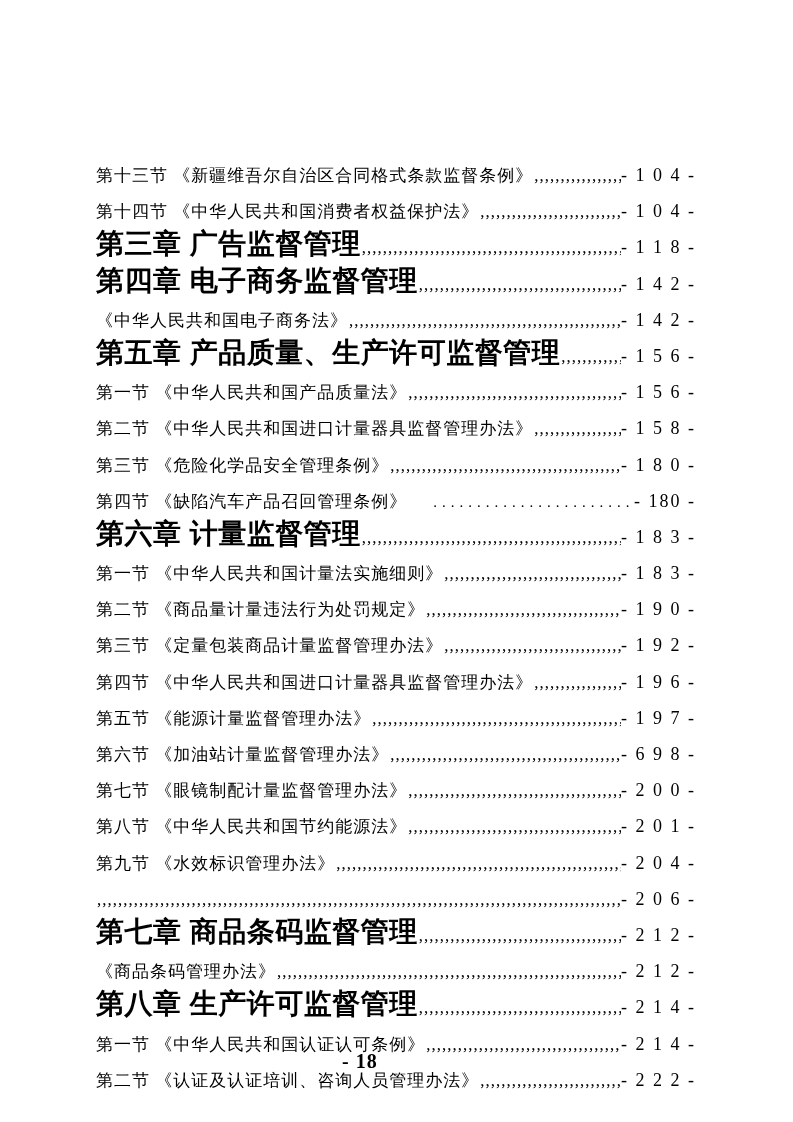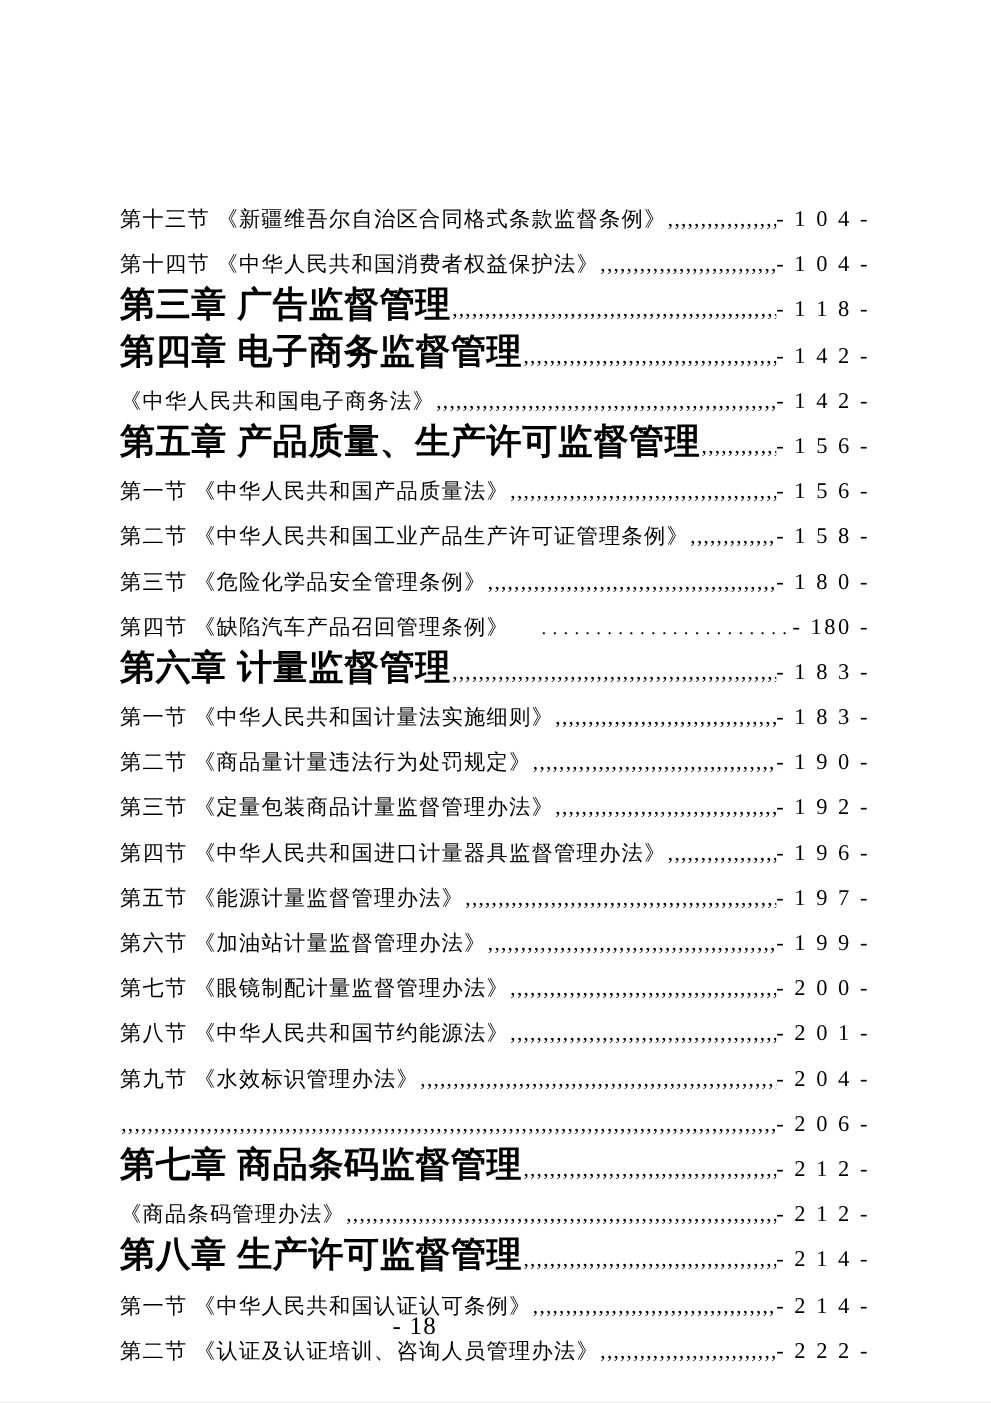--- a/index.html
+++ b/index.html
@@ -49,24 +49,25 @@
   }
   .pagenum{
     flex:0 0 auto;
     font-size:18px;
     letter-spacing:2px;
     font-family:"Liberation Serif","DejaVu Serif",serif;
     margin-top:45px;
   }
   .footer{
     position:absolute;
-    left:314px;
+    left:342px;
     top:1050px;
     font-size:20px;
     letter-spacing:1px;
+    font-weight:bold;
   }
 </style>
 </head>
 <body>
 
 <div class="page">
   <div class="toc" id="toc">
       <div class="row">
         <span class="entry-title">第十三节 《新疆维吾尔自治区合同格式条款监督条例》</span>
         <span class="leader commas">,,,,,,,,,,,,,,,,,,,,,,,,,,,,,,,,,,,,,,,,,,,,,,,,,,,,,,,,,,,,,,,,,,,,,,,,,,,,,,,,,,,,,,,,,,,,,,,,,,,,,,,,,,,,,,,,,,,,,,,,,,,,,,,,,,,,,,,,,,,,,,,,,,,,,,,,,,,,,,,,,,,,,,,,,,,,,,,,,,,,,,,,,,,,,,,,,,,,,,,,,,,,,,,,,,,,,,,,,,,,,,,,,,,,,,,,,,,,,,,,,,,,,,,,,,,,,,,,,,,,,,,,,,,,,,,,,,,,,,,,,,,,,,,,,,,,,,,,,,,,</span>
@@ -96,21 +97,21 @@
         <span class="chapter-label">第五章 产品质量、生产许可监督管理</span>
         <span class="leader commas">,,,,,,,,,,,,,,,,,,,,,,,,,,,,,,,,,,,,,,,,,,,,,,,,,,,,,,,,,,,,,,,,,,,,,,,,,,,,,,,,,,,,,,,,,,,,,,,,,,,,,,,,,,,,,,,,,,,,,,,,,,,,,,,,,,,,,,,,,,,,,,,,,,,,,,,,,,,,,,,,,,,,,,,,,,,,,,,,,,,,,,,,,,,,,,,,,,,,,,,,,,,,,,,,,,,,,,,,,,,,,,,,,,,,,,,,,,,,,,,,,,,,,,,,,,,,,,,,,,,,,,,,,,,,,,,,,,,,,,,,,,,,,,,,,,,,,,,,,,,,</span>
         <span class="pagenum">- 1 5 6 -</span>
       </div>
       <div class="row">
         <span class="entry-title">第一节 《中华人民共和国产品质量法》</span>
         <span class="leader commas">,,,,,,,,,,,,,,,,,,,,,,,,,,,,,,,,,,,,,,,,,,,,,,,,,,,,,,,,,,,,,,,,,,,,,,,,,,,,,,,,,,,,,,,,,,,,,,,,,,,,,,,,,,,,,,,,,,,,,,,,,,,,,,,,,,,,,,,,,,,,,,,,,,,,,,,,,,,,,,,,,,,,,,,,,,,,,,,,,,,,,,,,,,,,,,,,,,,,,,,,,,,,,,,,,,,,,,,,,,,,,,,,,,,,,,,,,,,,,,,,,,,,,,,,,,,,,,,,,,,,,,,,,,,,,,,,,,,,,,,,,,,,,,,,,,,,,,,,,,,,</span>
         <span class="pagenum">- 1 5 6 -</span>
       </div>
       <div class="row">
-        <span class="entry-title">第二节 《中华人民共和国工业产品生产许可证管理条例》</span>
+        <span class="entry-title">第二节 《中华人民共和国进口计量器具监督管理办法》</span>
         <span class="leader commas">,,,,,,,,,,,,,,,,,,,,,,,,,,,,,,,,,,,,,,,,,,,,,,,,,,,,,,,,,,,,,,,,,,,,,,,,,,,,,,,,,,,,,,,,,,,,,,,,,,,,,,,,,,,,,,,,,,,,,,,,,,,,,,,,,,,,,,,,,,,,,,,,,,,,,,,,,,,,,,,,,,,,,,,,,,,,,,,,,,,,,,,,,,,,,,,,,,,,,,,,,,,,,,,,,,,,,,,,,,,,,,,,,,,,,,,,,,,,,,,,,,,,,,,,,,,,,,,,,,,,,,,,,,,,,,,,,,,,,,,,,,,,,,,,,,,,,,,,,,,,</span>
         <span class="pagenum">- 1 5 8 -</span>
       </div>
       <div class="row">
         <span class="entry-title">第三节 《危险化学品安全管理条例》</span>
         <span class="leader commas">,,,,,,,,,,,,,,,,,,,,,,,,,,,,,,,,,,,,,,,,,,,,,,,,,,,,,,,,,,,,,,,,,,,,,,,,,,,,,,,,,,,,,,,,,,,,,,,,,,,,,,,,,,,,,,,,,,,,,,,,,,,,,,,,,,,,,,,,,,,,,,,,,,,,,,,,,,,,,,,,,,,,,,,,,,,,,,,,,,,,,,,,,,,,,,,,,,,,,,,,,,,,,,,,,,,,,,,,,,,,,,,,,,,,,,,,,,,,,,,,,,,,,,,,,,,,,,,,,,,,,,,,,,,,,,,,,,,,,,,,,,,,,,,,,,,,,,,,,,,,</span>
         <span class="pagenum">- 1 8 0 -</span>
       </div>
       <div class="row">
         <span class="entry-title">第四节 《缺陷汽车产品召回管理条例》</span>
@@ -143,21 +144,21 @@
         <span class="pagenum">- 1 9 6 -</span>
       </div>
       <div class="row">
         <span class="entry-title">第五节 《能源计量监督管理办法》</span>
         <span class="leader commas">,,,,,,,,,,,,,,,,,,,,,,,,,,,,,,,,,,,,,,,,,,,,,,,,,,,,,,,,,,,,,,,,,,,,,,,,,,,,,,,,,,,,,,,,,,,,,,,,,,,,,,,,,,,,,,,,,,,,,,,,,,,,,,,,,,,,,,,,,,,,,,,,,,,,,,,,,,,,,,,,,,,,,,,,,,,,,,,,,,,,,,,,,,,,,,,,,,,,,,,,,,,,,,,,,,,,,,,,,,,,,,,,,,,,,,,,,,,,,,,,,,,,,,,,,,,,,,,,,,,,,,,,,,,,,,,,,,,,,,,,,,,,,,,,,,,,,,,,,,,,</span>
         <span class="pagenum">- 1 9 7 -</span>
       </div>
       <div class="row">
         <span class="entry-title">第六节 《加油站计量监督管理办法》</span>
         <span class="leader commas">,,,,,,,,,,,,,,,,,,,,,,,,,,,,,,,,,,,,,,,,,,,,,,,,,,,,,,,,,,,,,,,,,,,,,,,,,,,,,,,,,,,,,,,,,,,,,,,,,,,,,,,,,,,,,,,,,,,,,,,,,,,,,,,,,,,,,,,,,,,,,,,,,,,,,,,,,,,,,,,,,,,,,,,,,,,,,,,,,,,,,,,,,,,,,,,,,,,,,,,,,,,,,,,,,,,,,,,,,,,,,,,,,,,,,,,,,,,,,,,,,,,,,,,,,,,,,,,,,,,,,,,,,,,,,,,,,,,,,,,,,,,,,,,,,,,,,,,,,,,,</span>
-        <span class="pagenum">- 1 9 9 -</span>
+        <span class="pagenum">- 6 9 8 -</span>
       </div>
       <div class="row">
         <span class="entry-title">第七节 《眼镜制配计量监督管理办法》</span>
         <span class="leader commas">,,,,,,,,,,,,,,,,,,,,,,,,,,,,,,,,,,,,,,,,,,,,,,,,,,,,,,,,,,,,,,,,,,,,,,,,,,,,,,,,,,,,,,,,,,,,,,,,,,,,,,,,,,,,,,,,,,,,,,,,,,,,,,,,,,,,,,,,,,,,,,,,,,,,,,,,,,,,,,,,,,,,,,,,,,,,,,,,,,,,,,,,,,,,,,,,,,,,,,,,,,,,,,,,,,,,,,,,,,,,,,,,,,,,,,,,,,,,,,,,,,,,,,,,,,,,,,,,,,,,,,,,,,,,,,,,,,,,,,,,,,,,,,,,,,,,,,,,,,,,</span>
         <span class="pagenum">- 2 0 0 -</span>
       </div>
       <div class="row">
         <span class="entry-title">第八节 《中华人民共和国节约能源法》</span>
         <span class="leader commas">,,,,,,,,,,,,,,,,,,,,,,,,,,,,,,,,,,,,,,,,,,,,,,,,,,,,,,,,,,,,,,,,,,,,,,,,,,,,,,,,,,,,,,,,,,,,,,,,,,,,,,,,,,,,,,,,,,,,,,,,,,,,,,,,,,,,,,,,,,,,,,,,,,,,,,,,,,,,,,,,,,,,,,,,,,,,,,,,,,,,,,,,,,,,,,,,,,,,,,,,,,,,,,,,,,,,,,,,,,,,,,,,,,,,,,,,,,,,,,,,,,,,,,,,,,,,,,,,,,,,,,,,,,,,,,,,,,,,,,,,,,,,,,,,,,,,,,,,,,,,</span>
         <span class="pagenum">- 2 0 1 -</span>

